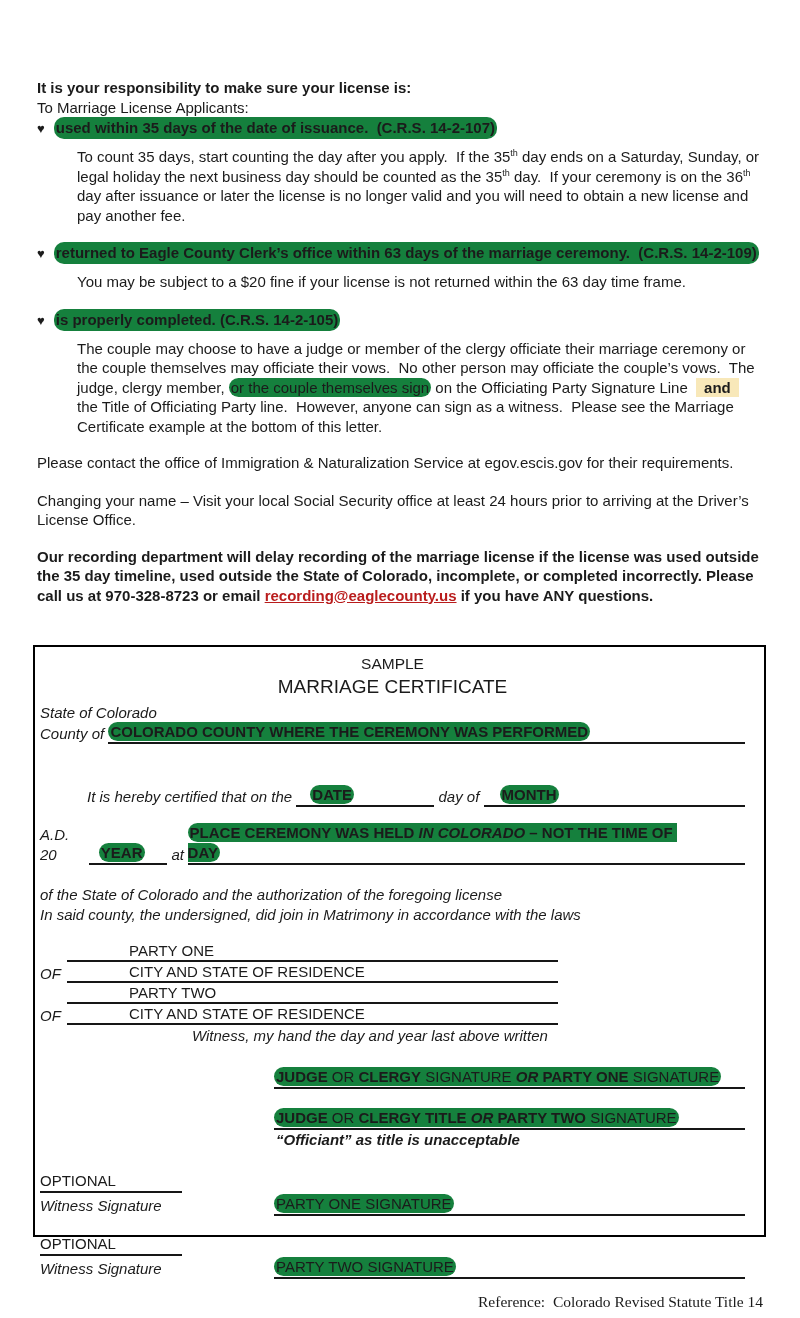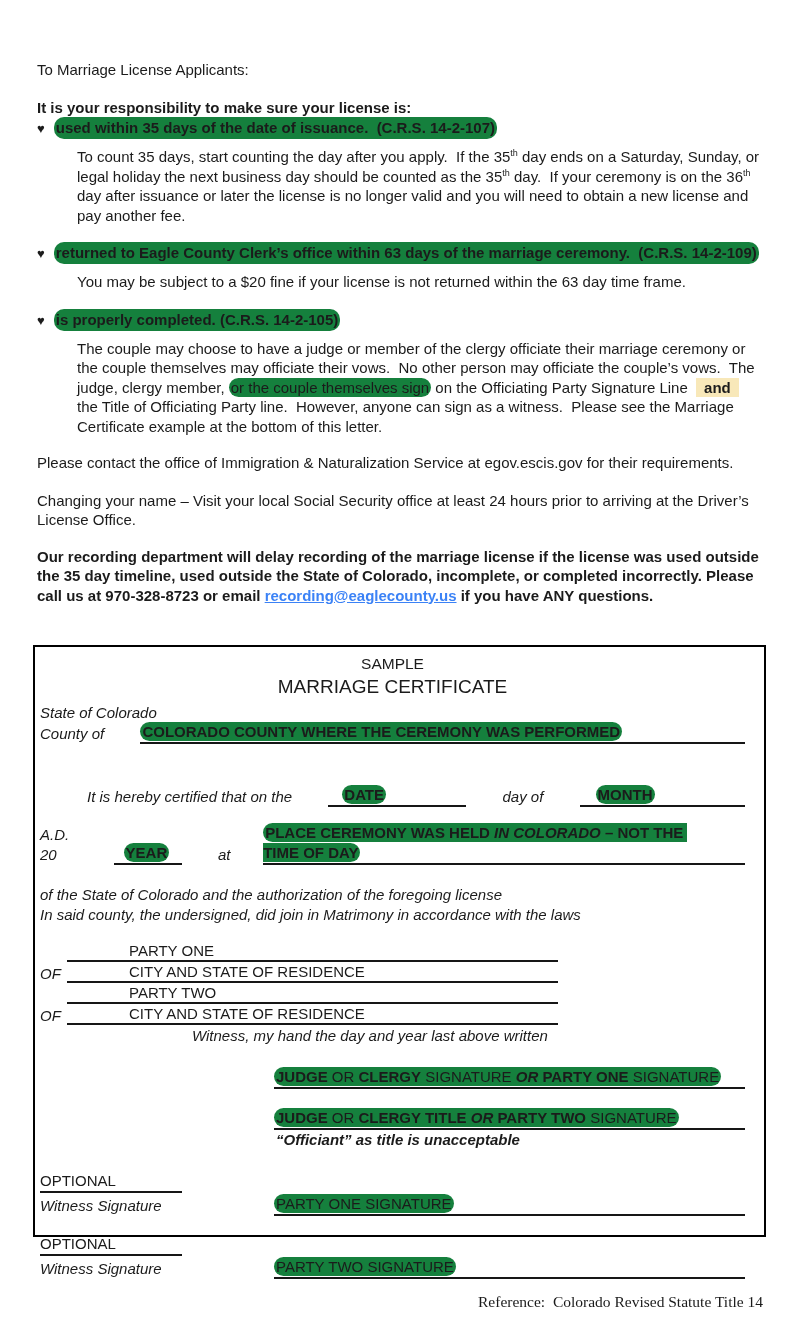--- a/index.html
+++ b/index.html
@@ -16,29 +16,29 @@
   .hl2{ background:#F8E8B9; padding:1px 8px; }
 
   p.para, p.line { line-height:19.5px; }
   .heading { margin-top:18px; }
   .bullet { display:flex; align-items:baseline; line-height:20px; }
   .heart { font-size:13px; margin-right:9px; }
   .mt8  { margin-top:8px;margin-left:40px; }
   .mt17 { margin-top:17px; }
   .mt18 { margin-top:18px; }
   sup { vertical-align:super; font-size:9px; line-height:0; }
-  a.mail { color:#3b82f6; text-decoration:underline; font-weight:bold; }
+  a.mail { color:#b91c1c; text-decoration:underline; font-weight:bold; }
 
   
   .cert-box { margin-top:40px; margin-left:-4px; width:733px; height:592px;
               border:2px solid #000; padding:6px 19px 0 5px; }
   .center { text-align:center; }
   .sample { font-size:15.5px; line-height:21px; }
   .cert-title { font-size:19px; line-height:25px; }
-  .cert-row { display:flex; align-items:flex-end; line-height:20px;gap:32px; }
+  .cert-row { display:flex; align-items:flex-end; line-height:20px; }
   .rule { border-bottom:2px solid #161616; }
   .fill { flex:1; }
   .state-line { margin-top:4px; line-height:19px; }
   .certified-row { margin-top:41px; margin-left:47px; }
   .blank-date { width:138px; padding-left:14px; }
   .month-fill { padding-left:16px; }
   .ad-row { margin-top:16px; }
   .blank-year { width:80px; padding-left:10px; }
   .place-rule { padding-right:48px; }
   .matrimony { margin-top:20px; line-height:19.5px; }
@@ -56,23 +56,23 @@
   .witness-cell { width:234px; font-style:italic; }
 
   .footer-ref { margin-top:56px; text-align:right; font-family:"Liberation Serif", serif;
                 font-size:15.5px; }
 </style>
 </head>
 <body>
 
 <div class="page">
 
+  <p class="line b heading">It is your responsibility to make sure your license is:</p>
+
   <p class="line">To Marriage License Applicants:</p>
-
-  <p class="line b heading">It is your responsibility to make sure your license is:</p>
 
   <div class="bullet">
     <span class="heart">♥</span>
     <span class="hl b t">used within 35 days of the date of issuance.  (C.R.S. 14-2-107)</span>
   </div>
 
   <p class="para mt8 t"><span class="t">To count 35 days, start counting the day after you apply.  If the 35</span><sup>th</sup><span class="t"> day ends on a Saturday, Sunday, or legal holiday the next business day should be counted as the 35</span><sup>th</sup><span class="t"> day.  If your ceremony is on the 36</span><sup>th</sup><span class="t"> day after issuance or later the license is no longer valid and you will need to obtain a new license and pay another fee.</span></p>
 
   <div class="bullet mt17">
     <span class="heart">♥</span>

